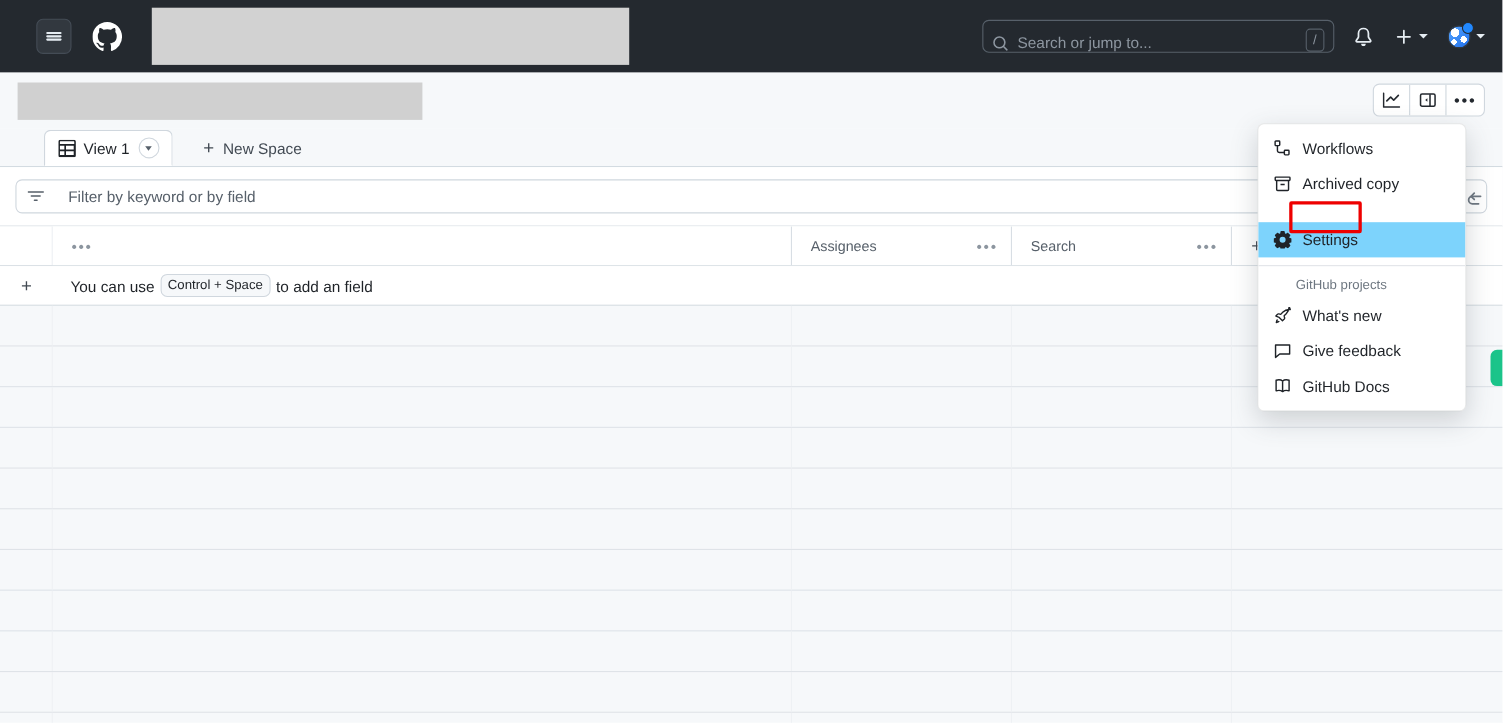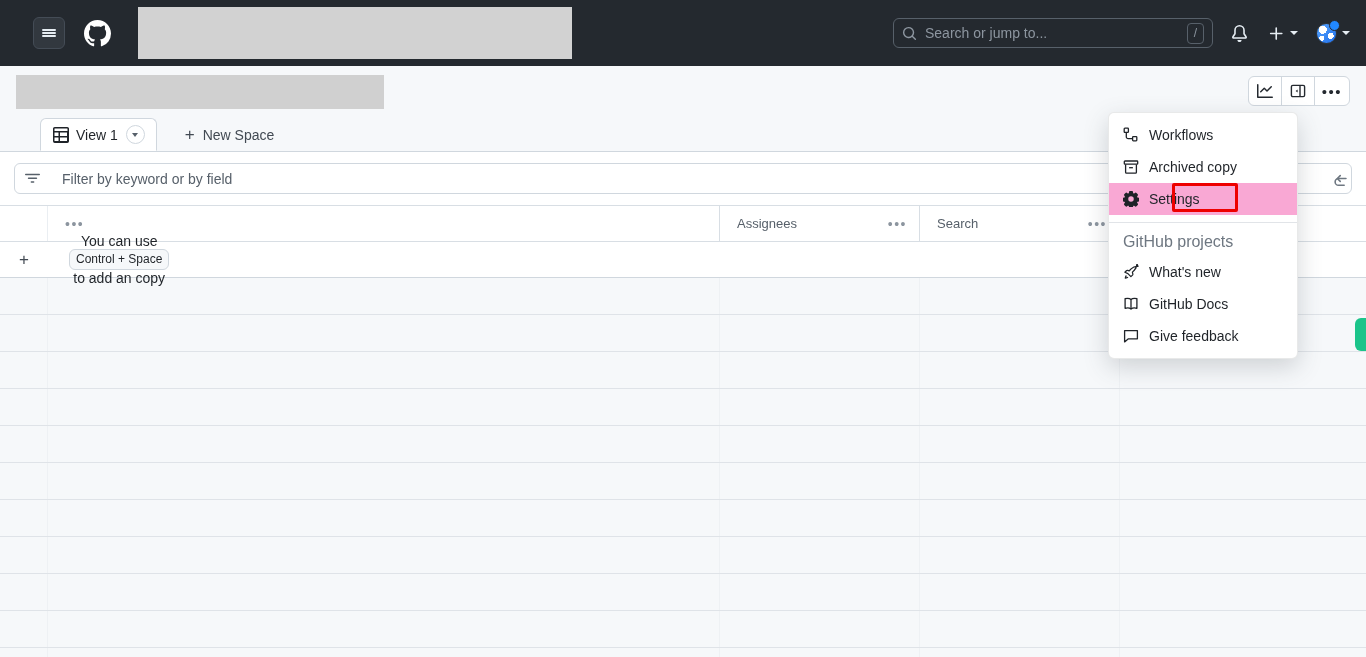--- a/index.html
+++ b/index.html
@@ -51,21 +51,21 @@
   .redacted-title {
     margin-left: 25px;
     width: 434px; height: 52px;
     background: #d2d2d2;
   }
   .header-spacer { flex: 1; }
   .search-box {
     width: 320px; height: 30px;
     border: 1px solid #57606a;
     border-radius: 6px;
-    display: flex; align-items: center;
+    display: flex; align-items: flex-end;
     padding: 0 8px;
     cursor: pointer;
     background: transparent;
   }
   .search-box .s-icon { display: flex; color: #8d96a0; }
   .search-box .s-text {
     flex: 1;
     color: #8d96a0;
     font-size: 14px;
     margin-left: 8px;
@@ -293,21 +293,20 @@
     display: flex; align-items: center; justify-content: center;
     color: #424a53;
     font-size: 17px;
     cursor: pointer;
   }
   .hint-text {
     display: flex; align-items: center;
     font-size: 14px;
     color: #1f2328;
     padding-left: 16px;
-    flex-direction: column;
   }
   .kbd {
     border: 1px solid #d0d7de;
     border-radius: 6px;
     background: #f6f8fa;
     font-size: 12px;
     padding: 2px 6px 3px;
     margin: 0 5px;
     color: #1f2328;
     font-family: "Liberation Sans", sans-serif;
@@ -329,21 +328,21 @@
     right: 0; top: 318px;
     width: 11px; height: 33px;
     background: #1bc48a;
     border-radius: 6px 0 0 6px;
     z-index: 6;
   }
 
   
   .menu {
     position: absolute;
-    left: 1108px; top: 112px;
+    left: 1143px; top: 112px;
     width: 190px;
     background: #ffffff;
     border: 1px solid rgba(31,35,40,0.10);
     border-radius: 6px;
     box-shadow: 0 8px 24px rgba(66,74,83,0.22);
     padding: 6px 0 6px;
     z-index: 20;
   }
   .menu-item {
     height: 32px;
@@ -354,30 +353,31 @@
     cursor: pointer;
     position: relative;
   }
   .menu-item .mi-icon {
     width: 16px; height: 16px;
     margin-right: 10px;
     display: flex; align-items: center; justify-content: center;
     color: #1f2328;
     flex: 0 0 16px;
   }
-  .menu-item.selected { background: #f9a8d4; }
+  .menu-item.selected { background: #7dd3fc; margin-top: 19px; }
   .menu-divider {
     height: 1px;
     background: #e1e4e8;
     margin: 7px 0 0;
   }
   .menu-section-label {
     padding: 10px 14px 5px;
-    font-size: 16px;
+    font-size: 12px;
     color: #6e7781;
+    margin-left: 20px;
   }
   .highlight-box {
     position: absolute;
     left: 1172px; top: 183px;
     width: 66px; height: 29px;
     border: 3px solid #ee0000;
     border-radius: 2px;
     z-index: 30;
     pointer-events: none;
   }
@@ -509,21 +509,21 @@
     <div class="th-add">
       <span>+</span>
     </div>
   </div>
 
   <div class="hint-row">
     <div class="hint-plus">+</div>
     <div class="hint-text">
       <span>You can use</span>
       <span class="kbd">Control + Space</span>
-      <span>to add an copy</span>
+      <span>to add an field</span>
     </div>
   </div>
 
   <div class="empty-rows">
     <div class="empty-row">
         <div class="c1"></div>
         <div class="c2"></div>
         <div class="c3"></div>
         <div class="c4"></div>
       </div>
@@ -636,30 +636,30 @@
         <path d="M14.4 1.6c-2.6-.3-5 .6-6.9 2.5L5.7 6 4 5.6c-.4-.1-.9 0-1.2.3L1.3 7.5l3 1.3 3 3 1.6-1.5c.3-.3.4-.8.3-1.2L8.8 7.3l1.9-1.9c1.9-1.9 2.8-4.3 2.5-6.9Z" transform="translate(0.6 0.8)"></path>
         <path d="M3.4 11.5c-.8.8-1.1 2.7-1.1 2.7s1.9-.3 2.7-1.1"></path>
       </svg>
     </span>
     <span>What's new</span>
   </div>
 
   <div class="menu-item">
     <span class="mi-icon">
       <svg width="16" height="16" viewBox="0 0 16 16" fill="none" stroke="currentColor" stroke-width="1.3" stroke-linejoin="round" aria-hidden="true">
-        <path d="M8 3.4S6.7 2.3 4.6 2.3c-1.1 0-2 .2-2.5.4v9.6c.5-.2 1.4-.4 2.5-.4C6.7 11.9 8 13 8 13s1.3-1.1 3.4-1.1c1.1 0 2 .2 2.5.4V2.7c-.5-.2-1.4-.4-2.5-.4C9.3 2.3 8 3.4 8 3.4Z"></path>
-        <line x1="8" y1="3.6" x2="8" y2="12.8"></line>
-      </svg>
-    </span>
-    <span>GitHub Docs</span>
+        <path d="M1.6 2.6h12.8v8.2H5.4l-3.8 3.1V2.6Z"></path>
+      </svg>
+    </span>
+    <span>Give feedback</span>
   </div>
 
   <div class="menu-item">
     <span class="mi-icon">
       <svg width="16" height="16" viewBox="0 0 16 16" fill="none" stroke="currentColor" stroke-width="1.3" stroke-linejoin="round" aria-hidden="true">
-        <path d="M1.6 2.6h12.8v8.2H5.4l-3.8 3.1V2.6Z"></path>
-      </svg>
-    </span>
-    <span>Give feedback</span>
+        <path d="M8 3.4S6.7 2.3 4.6 2.3c-1.1 0-2 .2-2.5.4v9.6c.5-.2 1.4-.4 2.5-.4C6.7 11.9 8 13 8 13s1.3-1.1 3.4-1.1c1.1 0 2 .2 2.5.4V2.7c-.5-.2-1.4-.4-2.5-.4C9.3 2.3 8 3.4 8 3.4Z"></path>
+        <line x1="8" y1="3.6" x2="8" y2="12.8"></line>
+      </svg>
+    </span>
+    <span>GitHub Docs</span>
   </div>
 </div>
 
 <div class="highlight-box"></div>
 
 </body></html>

